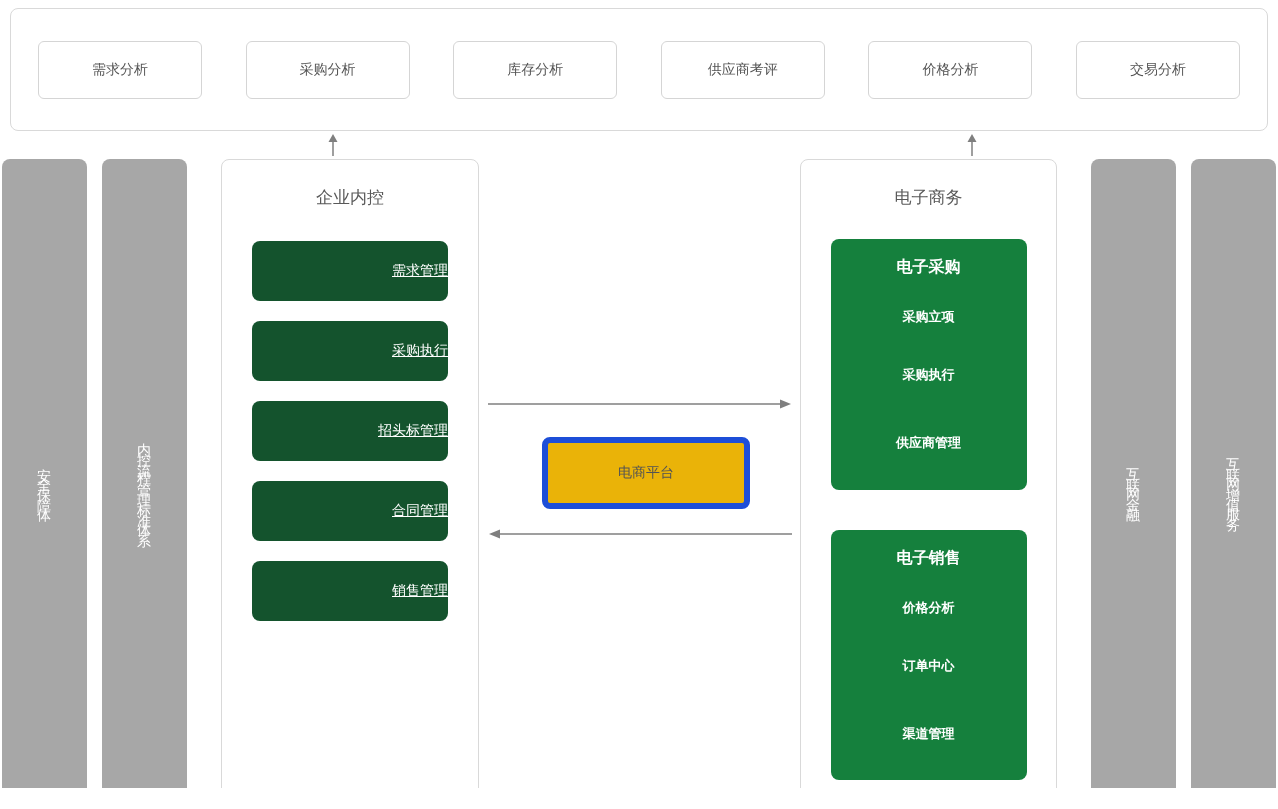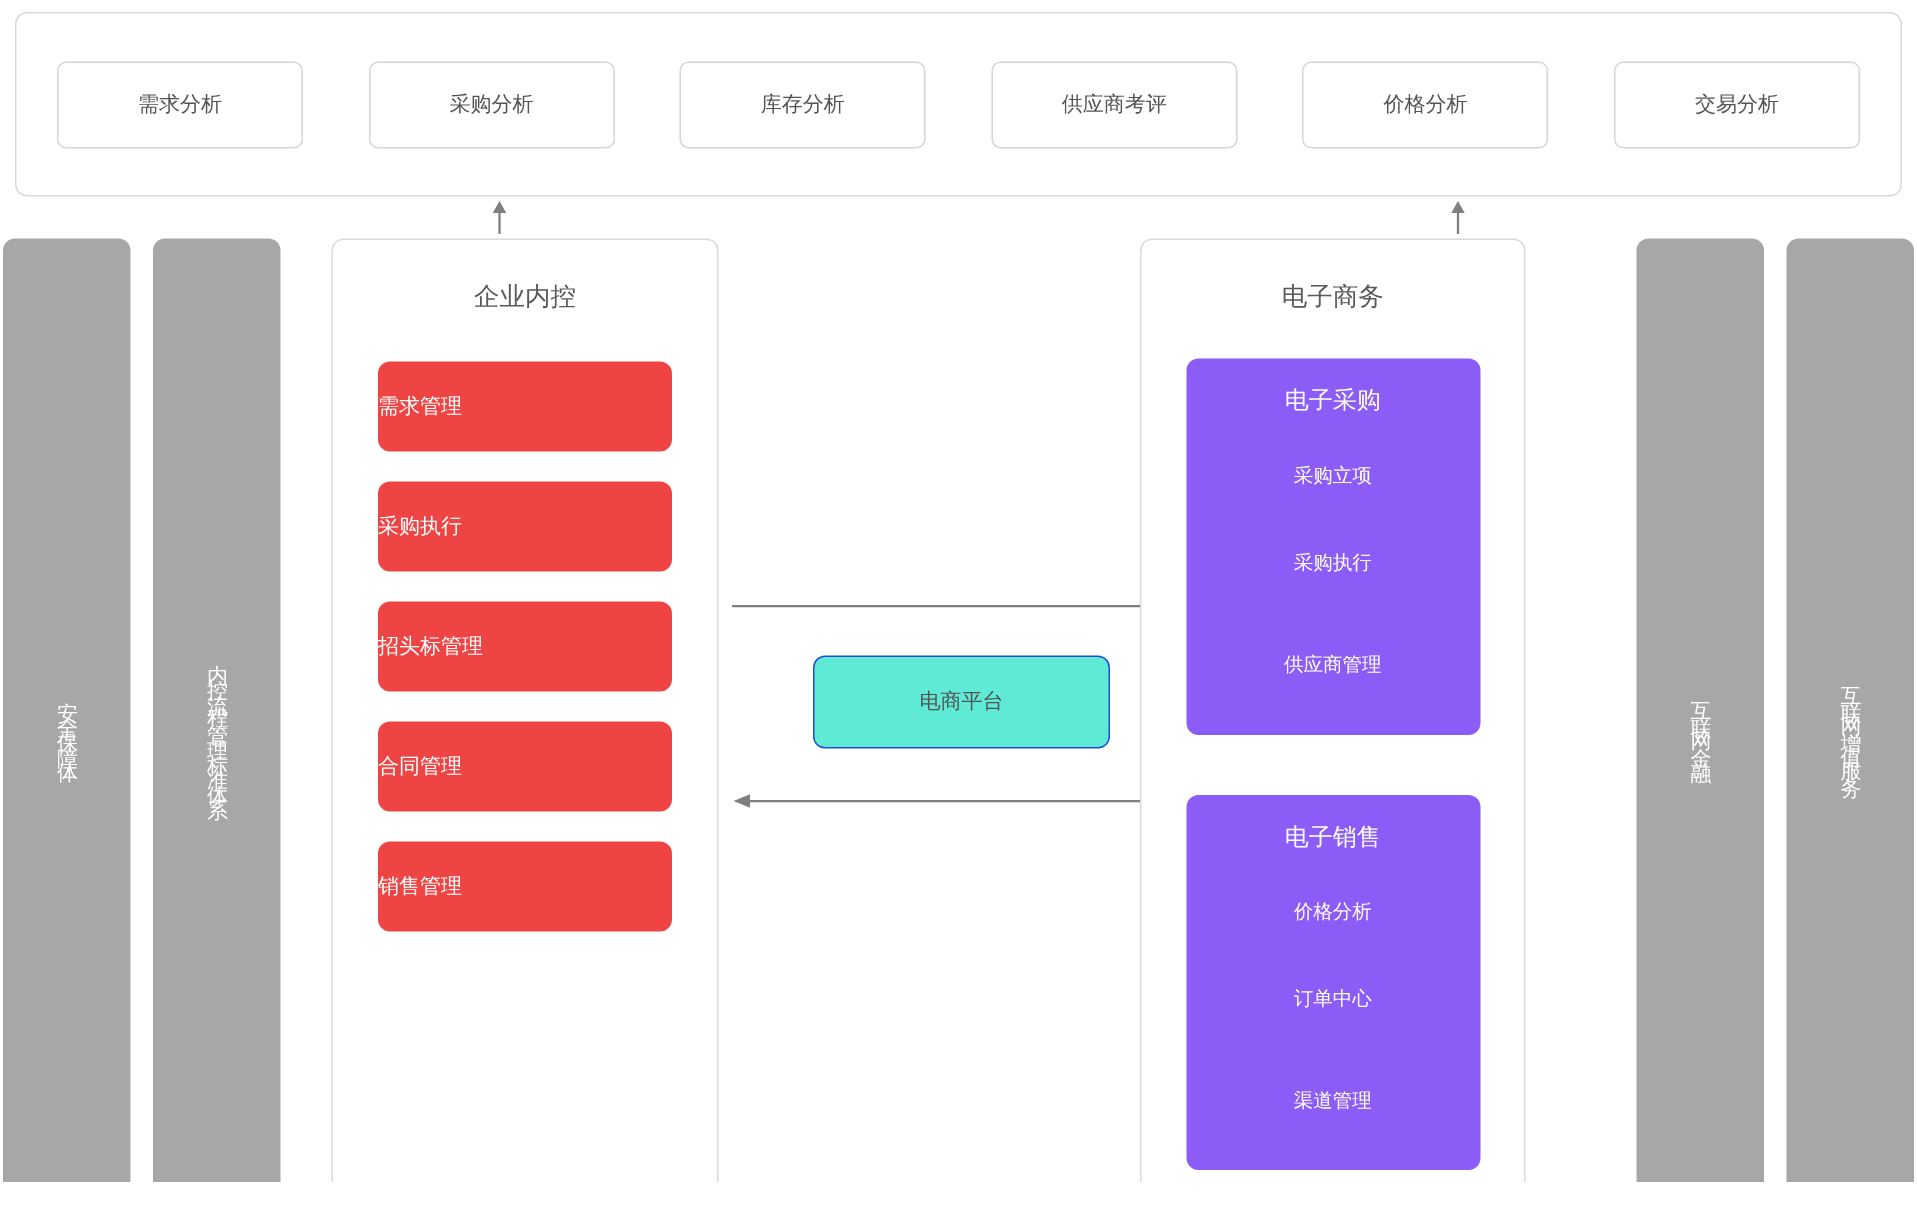--- a/index.html
+++ b/index.html
@@ -20,40 +20,40 @@
         border-radius:8px;display:flex;align-items:center;justify-content:center;}
   .vbar.l1{left:2px;} .vbar.l2{left:102px;}
   .vbar.r1{left:1091px;} .vbar.r2{left:1191px;}
   .vtext{writing-mode:vertical-rl;text-orientation:upright;color:#ffffff;
          font-size:14px;letter-spacing:10px;line-height:1;}
 
   
   .panel{position:absolute;top:159px;background:#fff;border:1px solid #d9d9d9;
          border-radius:8px;box-sizing:border-box;height:648px;}
   .panel.left{left:221px;width:258px;}
-  .panel.right{left:760px;width:257px;}
+  .panel.right{left:800px;width:257px;}
   .panel-title{text-align:center;margin-top:26px;font-size:17px;color:#595959;}
 
-  .node{width:196px;height:60px;margin:20px auto 0;background:#ef4444;border-radius:8px;
-        display:flex;align-items:center;justify-content:flex-start;color:#ffffff;font-size:14px;}
+  .node{width:196px;height:60px;margin:20px auto 0;background:#14532d;border-radius:8px;
+        display:flex;align-items:center;justify-content:flex-end;color:#ffffff;font-size:14px;text-decoration:underline;}
   .node.first{margin-top:32px;}
 
-  .group{width:196px;margin:0 auto;background:#8b5cf6;border-radius:8px;color:#ffffff;
-         box-sizing:border-box;}
+  .group{width:196px;margin:0 auto;background:#15803d;border-radius:8px;color:#ffffff;
+         box-sizing:border-box;font-weight:bold;}
   .group.g1{margin-top:30px;height:251px;}
   .group.g2{margin-top:40px;height:250px;}
   .group-title{text-align:center;padding-top:18px;font-size:16px;}
   .group-item{text-align:center;font-size:13px;}
   .group-item.i1{margin-top:30px;}
   .group-item.i2{margin-top:40px;}
   .group-item.i3{margin-top:50px;}
 
   
   .platform-box{position:absolute;left:542px;top:437px;width:196px;height:60px;
-                border:1px solid #1d4ed8;border-radius:8px;background:#5eead4;
+                border:6px solid #1d4ed8;border-radius:8px;background:#eab308;
                 display:flex;align-items:center;justify-content:center;
                 font-size:14px;color:#545454;}
 
   .arrow-svg{position:absolute;}
 </style>
 </head>
 <body>
 
 <div class="canvas">
 

